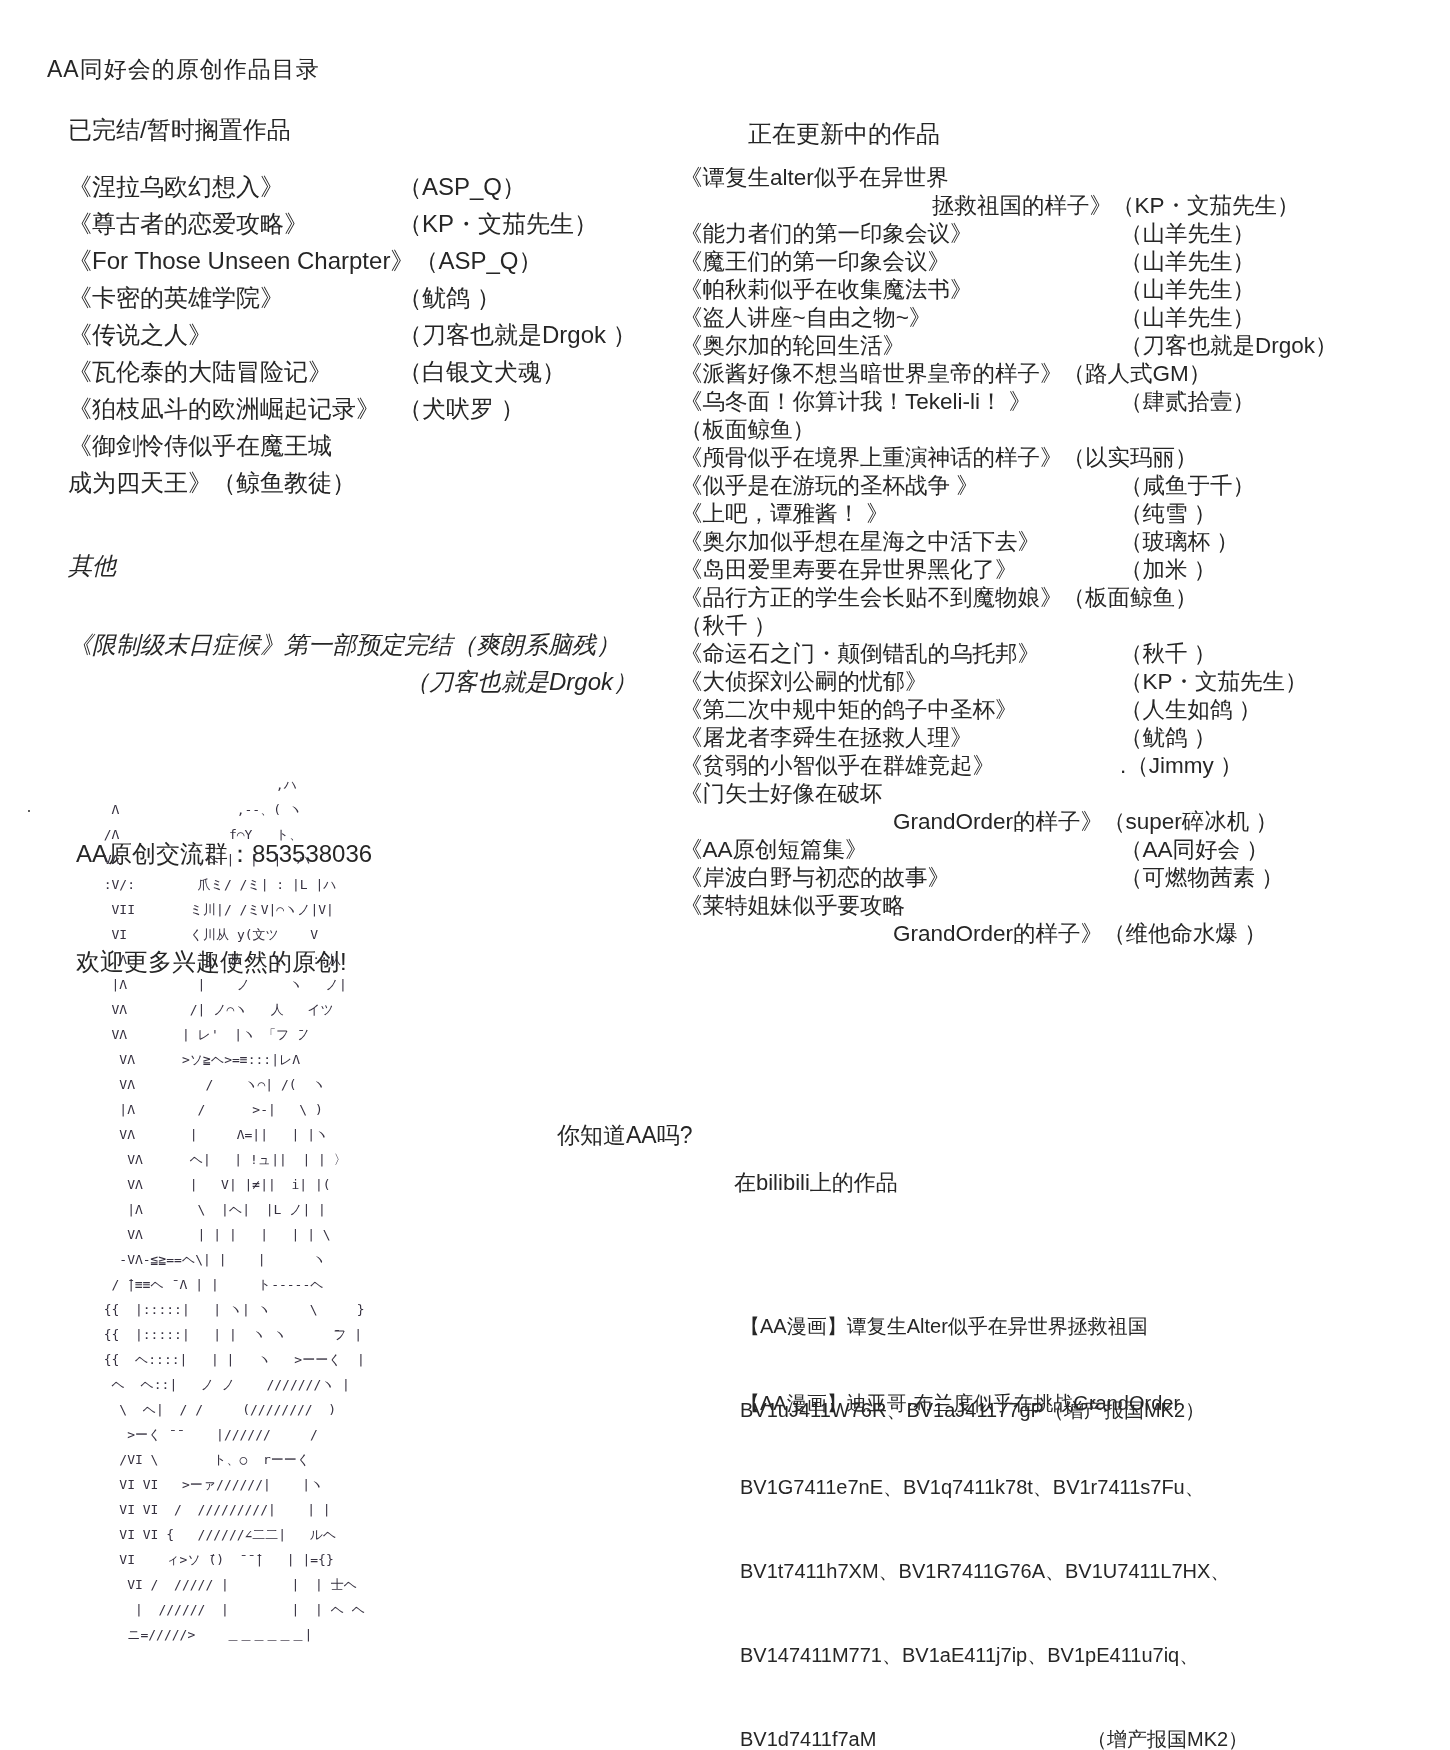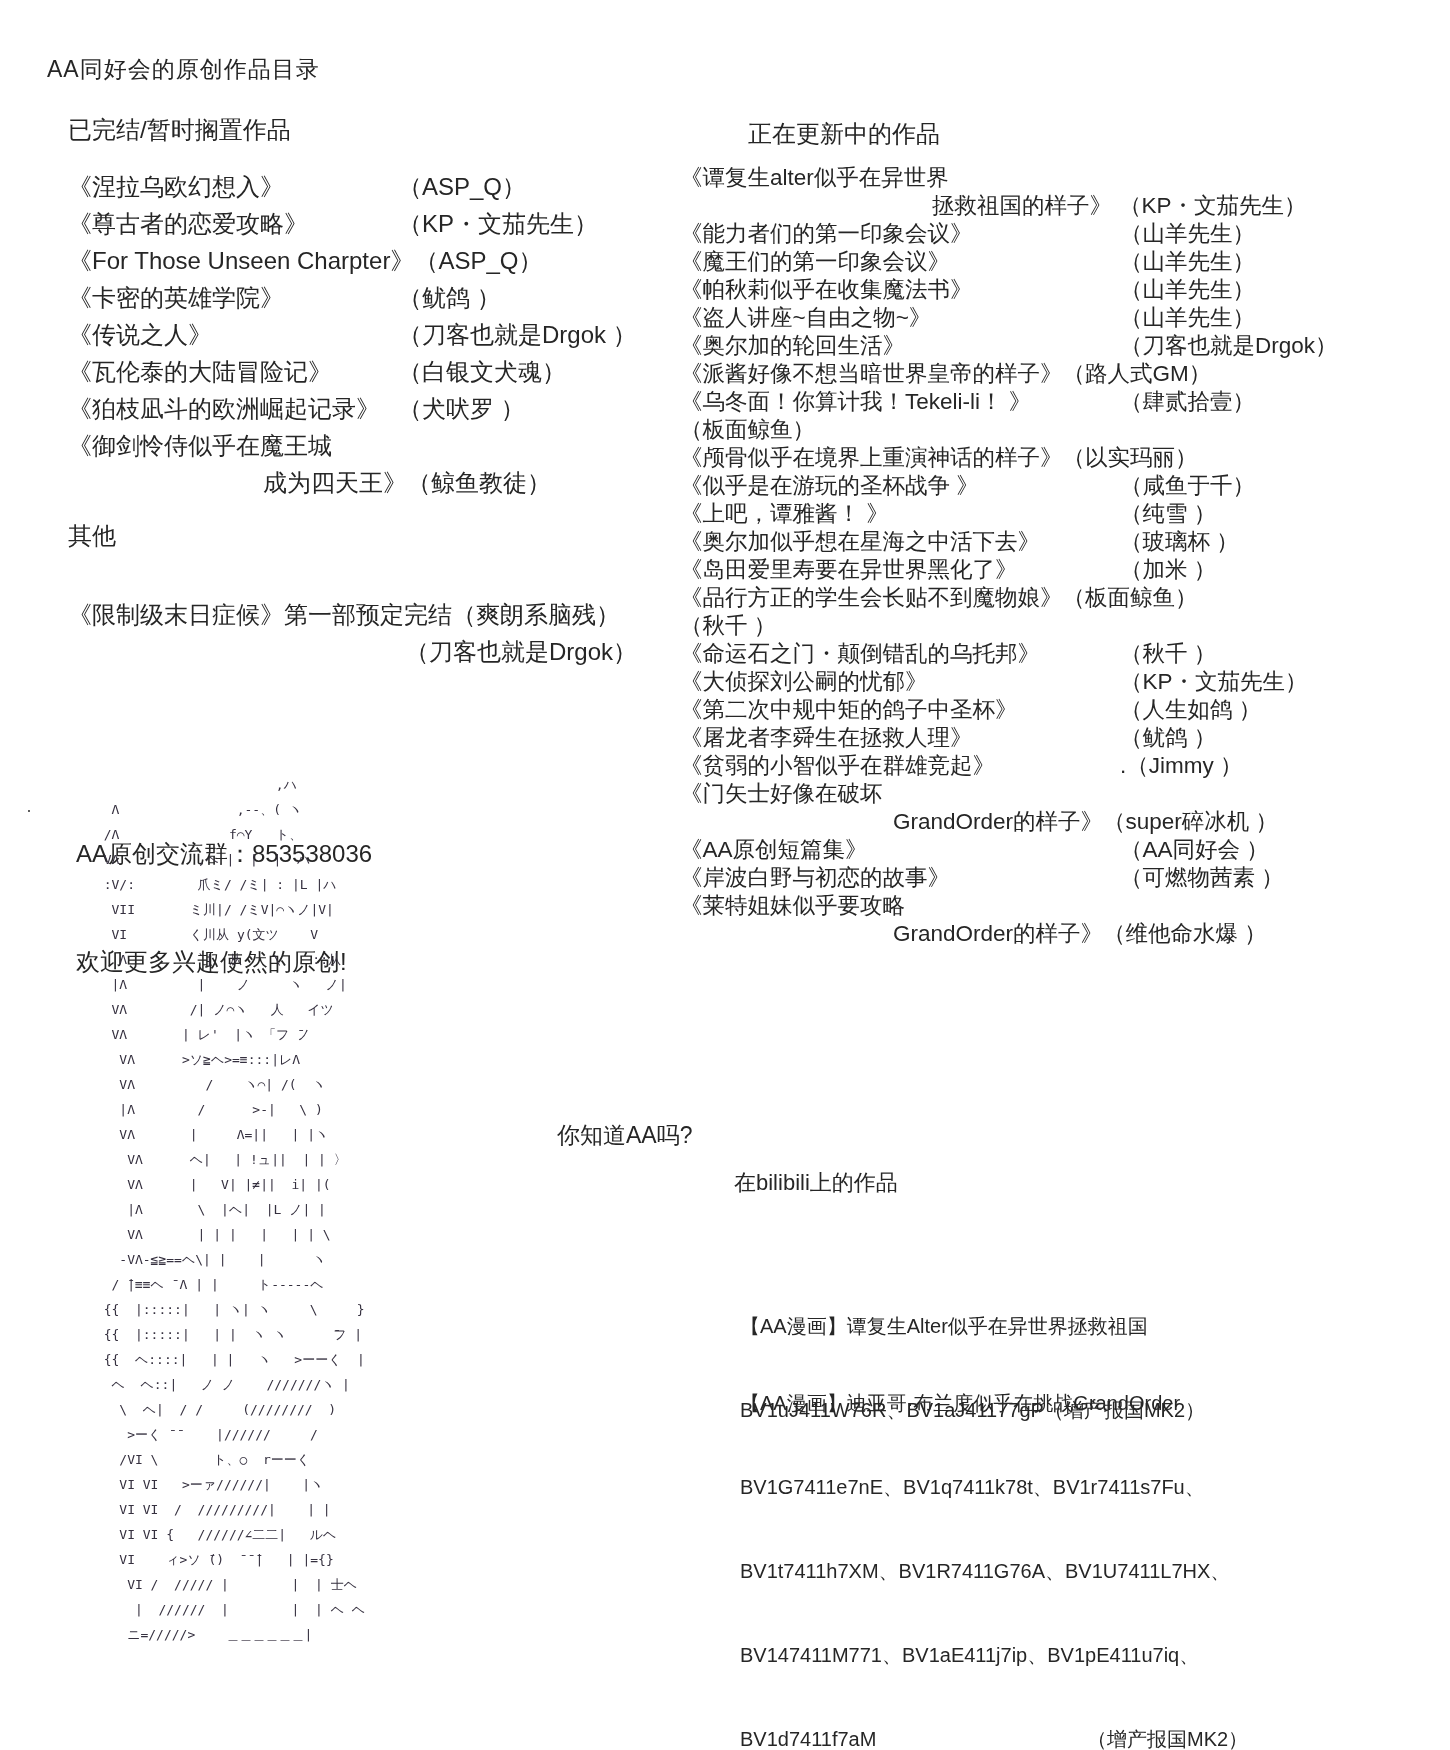--- a/index.html
+++ b/index.html
@@ -24,21 +24,21 @@
   #completed .row .t { min-width:330px; }
 
   #ongoing { left:680px; top:120px; }
   #ongoing .col-header { margin-left:68px; }
   #ongoing .rows { margin-top:16px; }
   #ongoing .row { display:flex; font-size:22.5px; line-height:28px; white-space:pre; }
   #ongoing .row .t { min-width:440px; }
 
   .row.flow .t { min-width:0 !important; }
 
-  #other { left:68px; top:522px; }
+  #other { left:68px; top:552px;font-style:italic; }
   #other .rows { margin-top:46px; }
   #other .row { display:flex; font-size:24px; line-height:37px; white-space:pre; }
   #other .row .t { min-width:0; }
 
   #qq { left:76px; top:764px; font-size:24px; line-height:36px; white-space:pre; }
 
   #ascii-art {
     left:88px; top:772px;
     font-family:"DejaVu Sans Mono",monospace;
     font-size:13px; line-height:25px;
@@ -99,37 +99,37 @@
       <div class="row">
         <span class="t">《狛枝凪斗的欧洲崛起记录》</span>
         <span class="a">（犬吠罗 ）</span>
       </div>
 
       <div class="row">
         <span class="t">《御剑怜侍似乎在魔王城</span>
         <span class="a"></span>
       </div>
 
-      <div class="row flow" style="margin-left: 195px; text-align: right;">
+      <div class="row flow" style=" text-align: right;">
         <span class="t">成为四天王》（鲸鱼教徒）</span>
         <span class="a"></span>
       </div>
     </div>
 </div>
 
 <div class="abs" id="ongoing">
   <div class="col-header">正在更新中的作品</div>
   <div class="rows">
 
       <div class="row">
         <span class="t">《谭复生alter似乎在异世界</span>
         <span class="a"></span>
       </div>
 
-      <div class="row flow" style="margin-left: 252px; gap: 7px;">
+      <div class="row flow" style="margin-left: 252px;">
         <span class="t">拯救祖国的样子》</span>
         <span class="a">（KP・文茄先生）</span>
       </div>
 
       <div class="row">
         <span class="t">《能力者们的第一印象会议》</span>
         <span class="a">（山羊先生）</span>
       </div>
 
       <div class="row">

